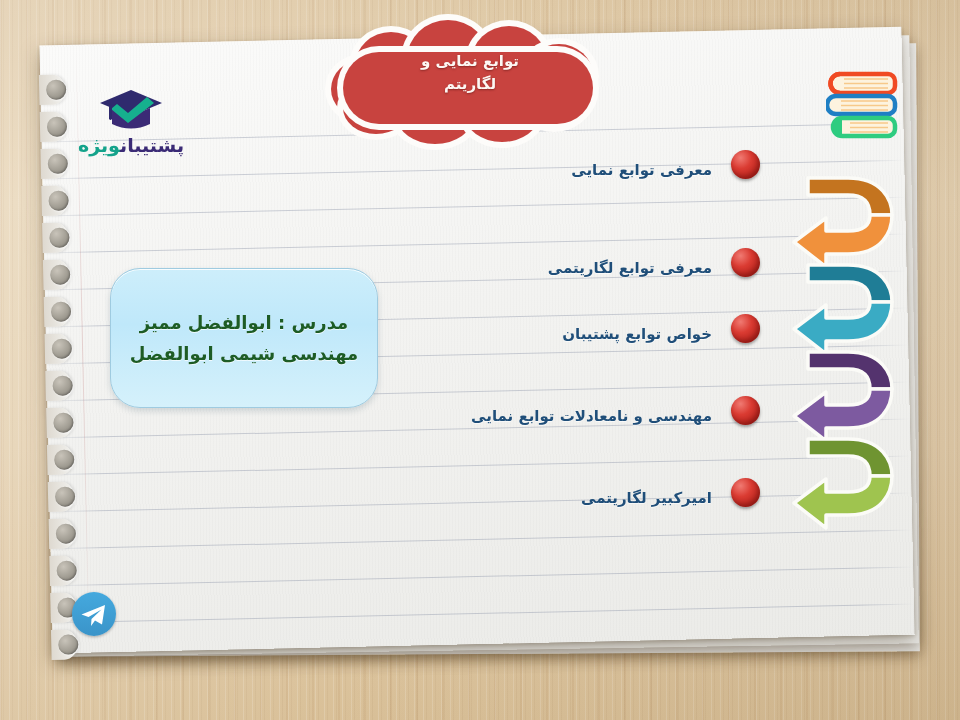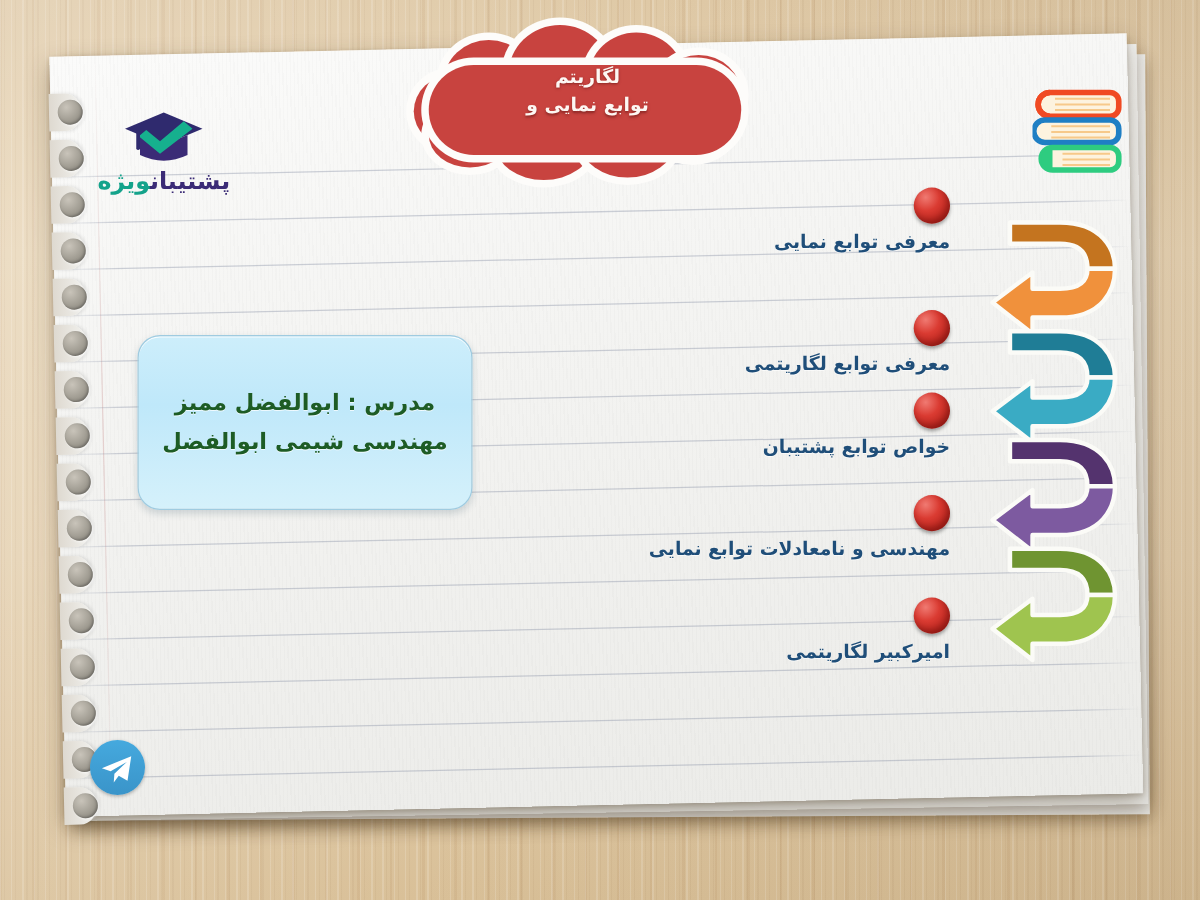--- a/index.html
+++ b/index.html
@@ -83,32 +83,32 @@
     direction:rtl;font-size:19px;font-weight:bold;white-space:nowrap;}
   #logo-text .p1{color:#3b2b76;}
   #logo-text .p2{color:#14a38b;}
 
   
   #books{position:absolute;left:826px;top:62px;width:82px;height:80px;}
 
   
   #teacher-box{
     position:absolute;left:110px;top:268px;width:266px;height:138px;
-    border-radius:18px;border:1px solid #9fcbe0;
+    border-radius:30px;border:1px solid #9fcbe0;
     background:linear-gradient(180deg,#cdeefb 0%,#bfe8fa 40%,#d5f1fb 100%);
     box-shadow:0 3px 6px rgba(40,70,90,.18), inset 0 1px 0 rgba(255,255,255,.85);
     display:flex;align-items:center;justify-content:center;
   }
   #teacher-text{direction:rtl;text-align:center;color:#1d5c25;
     font-size:18px;font-weight:bold;line-height:1.75;text-shadow:0 1px 0 rgba(255,255,255,.7);}
 
   
   #agenda{position:absolute;left:380px;top:150px;width:380px;}
-  .agenda-row{position:absolute;right:0;display:flex;align-items:flex-start;
-    flex-direction:column;gap:5px;direction:rtl;white-space:nowrap;}
+  .agenda-row{position:absolute;right:0;display:flex;align-items:flex-end;
+    flex-direction:row;gap:19px;direction:rtl;white-space:nowrap;}
   .bullet{width:29px;height:29px;border-radius:50%;flex:none;
     background:radial-gradient(circle at 33% 27%,#f07a72 0%,#da3b32 38%,#b9241d 78%,#8e1a14 100%);
     box-shadow:0 2px 3px rgba(0,0,0,.35), inset -2px -3px 5px rgba(90,10,8,.45);}
   .agenda-label{color:#1f4e79;font-weight:bold;font-size:15px;direction:rtl;
     text-shadow:0 1px 0 rgba(255,255,255,.6);}
 
   
   #arrows{position:absolute;left:786px;top:168px;width:120px;height:360px;}
 
   
@@ -187,22 +187,22 @@
   <div class="lobe" style="left:30px;top:14px;width:72px;height:68px;"></div>
   <div class="lobe" style="left:82px;top:2px;width:82px;height:78px;"></div>
   <div class="lobe" style="left:146px;top:8px;width:76px;height:72px;"></div>
   <div class="lobe" style="left:200px;top:26px;width:68px;height:64px;"></div>
   <div class="lobe" style="left:18px;top:64px;width:66px;height:52px;"></div>
   <div class="lobe" style="left:72px;top:72px;width:76px;height:54px;"></div>
   <div class="lobe" style="left:140px;top:70px;width:74px;height:54px;"></div>
   <div class="lobe" style="left:198px;top:60px;width:62px;height:48px;"></div>
   <div id="cloud-body"></div>
   <div id="cloud-text">
+    <div>توابع نمایی و</div>
     <div>لگاریتم</div>
-    <div>توابع نمایی و</div>
   </div>
 </div>
 
 <div id="logo">
   <div id="logo-mark">
     <svg viewBox="0 0 66 48" width="66" height="48">
       <path d="M33 2 L64 15 L33 28 L2 15 Z" fill="#2f2a6e"></path>
       <path d="M14 20 L33 28 L52 20 L52 36 Q33 45 14 36 Z" fill="#3b2b76"></path>
       <path d="M19 16 L30 25 L49 9 L56 15 L30 35 L13 21 Z" fill="#16b08e"></path>
       <rect x="11" y="16" width="3" height="16" rx="1.4" fill="#2f2a6e"></rect>

